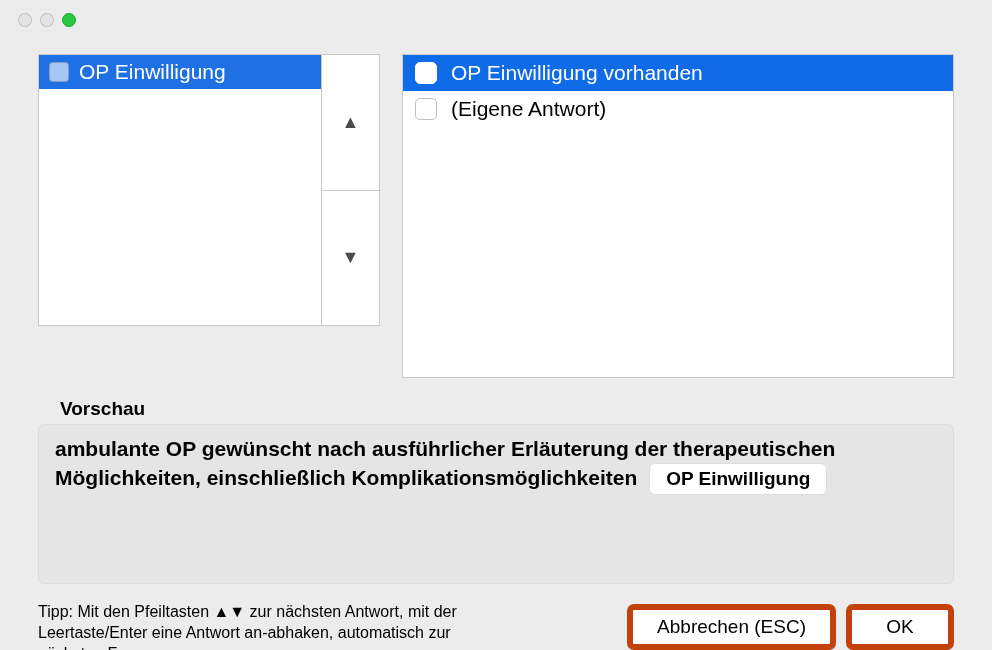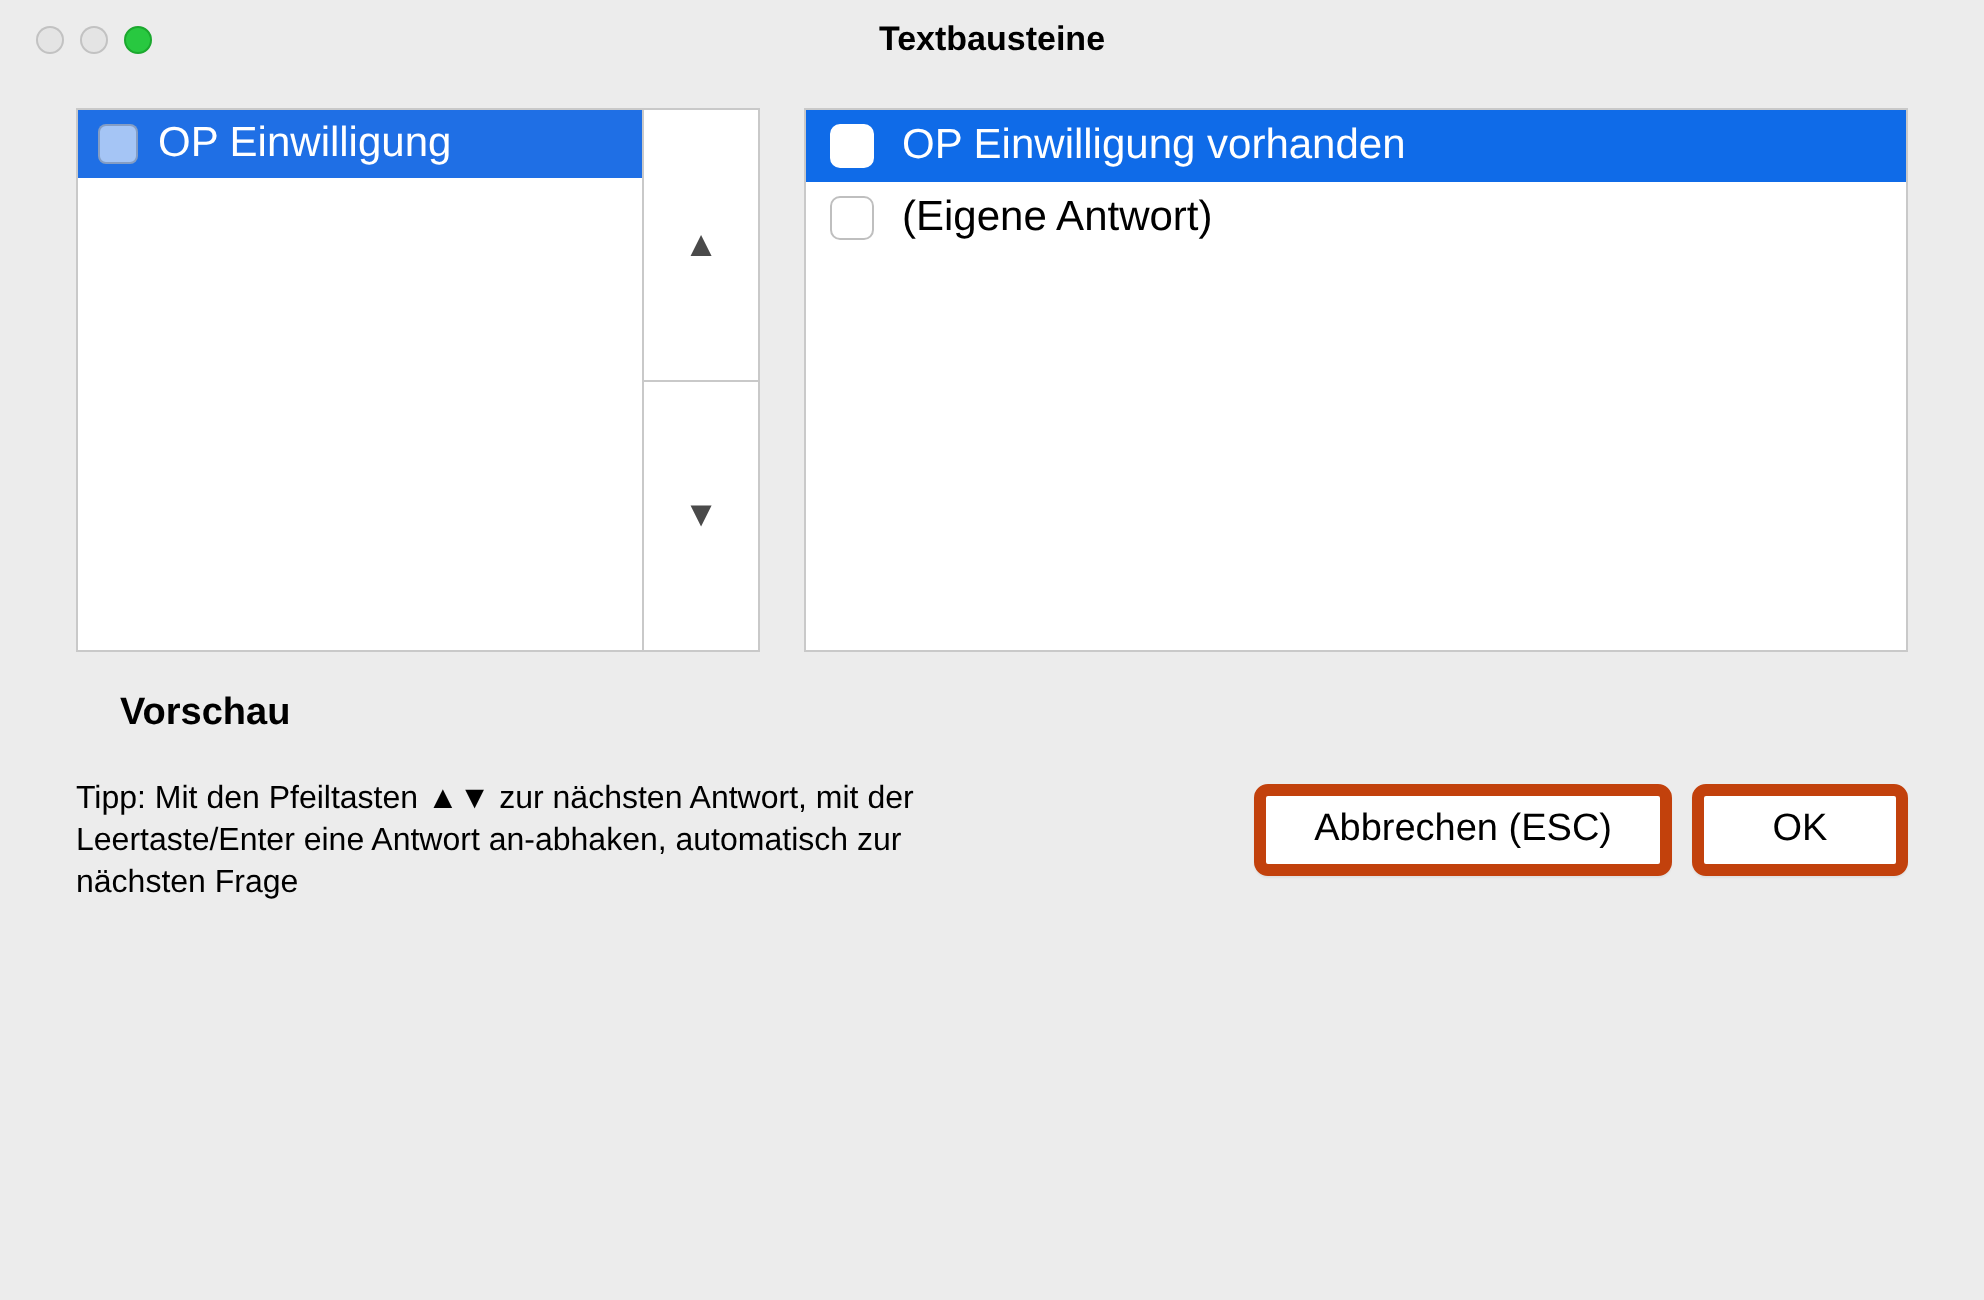--- a/index.html
+++ b/index.html
@@ -98,21 +98,21 @@
       justify-content: center;
       color: #4a4a4a;
     }
     .nav-btn + .nav-btn {
       border-top: 1px solid #c9c9c9;
     }
     .answer-list {
       flex: 1;
       background: #fff;
       border: 1px solid #c9c9c9;
-      height: 272px;
+      height: 324px;
     }
     .answer-item {
       height: 36px;
       display: flex;
       align-items: center;
       gap: 14px;
       padding: 0 12px;
       font-size: 21px;
     }
     .answer-item.selected {
@@ -193,21 +193,20 @@
   </style>
 </head>
 <body>
 
 <div class="titlebar">
   <div class="traffic-lights">
     <div class="traffic-light tl-close"></div>
     <div class="traffic-light tl-minimize"></div>
     <div class="traffic-light tl-zoom"></div>
   </div>
-  <div class="window-title">Textbausteine</div>
 </div>
 
 <div class="main-area">
   <div class="left-col">
     <div class="question-list">
       <div class="question-item selected">
         <div class="question-check"></div>
         <span>OP Einwilligung</span>
       </div>
     </div>
@@ -228,20 +227,24 @@
     </div>
     <div class="answer-item">
       <div class="answer-check"></div>
       <span>(Eigene Antwort)</span>
     </div>
   </div>
 </div>
 
 <div class="preview-block">
   <div class="preview-label">Vorschau</div>
+  <div class="preview-box">
+    <span class="preview-text">ambulante OP gewünscht nach ausführlicher Erläuterung der therapeutischen Möglichkeiten, einschließlich Komplikationsmöglichkeiten</span>
+    <span class="preview-tag">OP Einwilligung</span>
+  </div>
 </div>
 
 <div class="bottom-row">
   <div class="hint">Tipp: Mit den Pfeiltasten ▲▼ zur nächsten Antwort, mit der Leertaste/Enter eine Antwort an-abhaken, automatisch zur nächsten Frage</div>
   <div class="button-row">
     <button class="mac-btn">Abbrechen (ESC)</button>
     <button class="mac-btn ok">OK</button>
   </div>
 </div>
 

